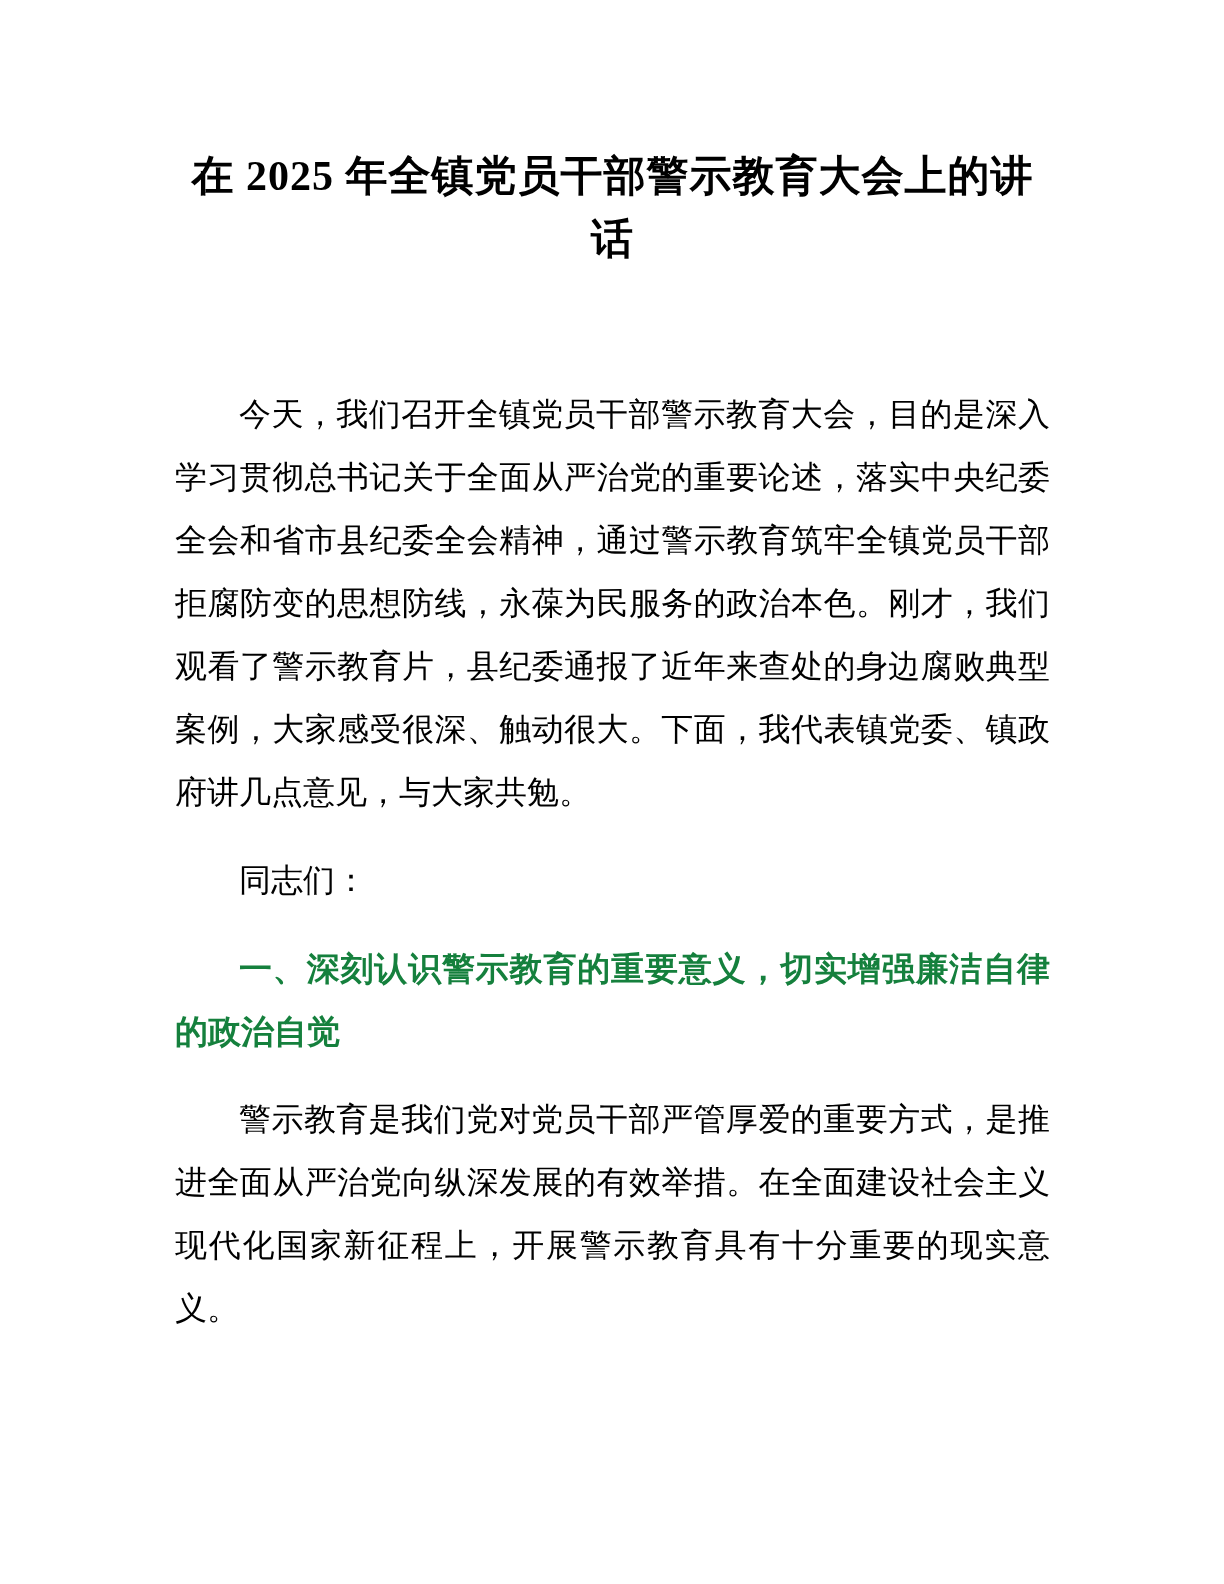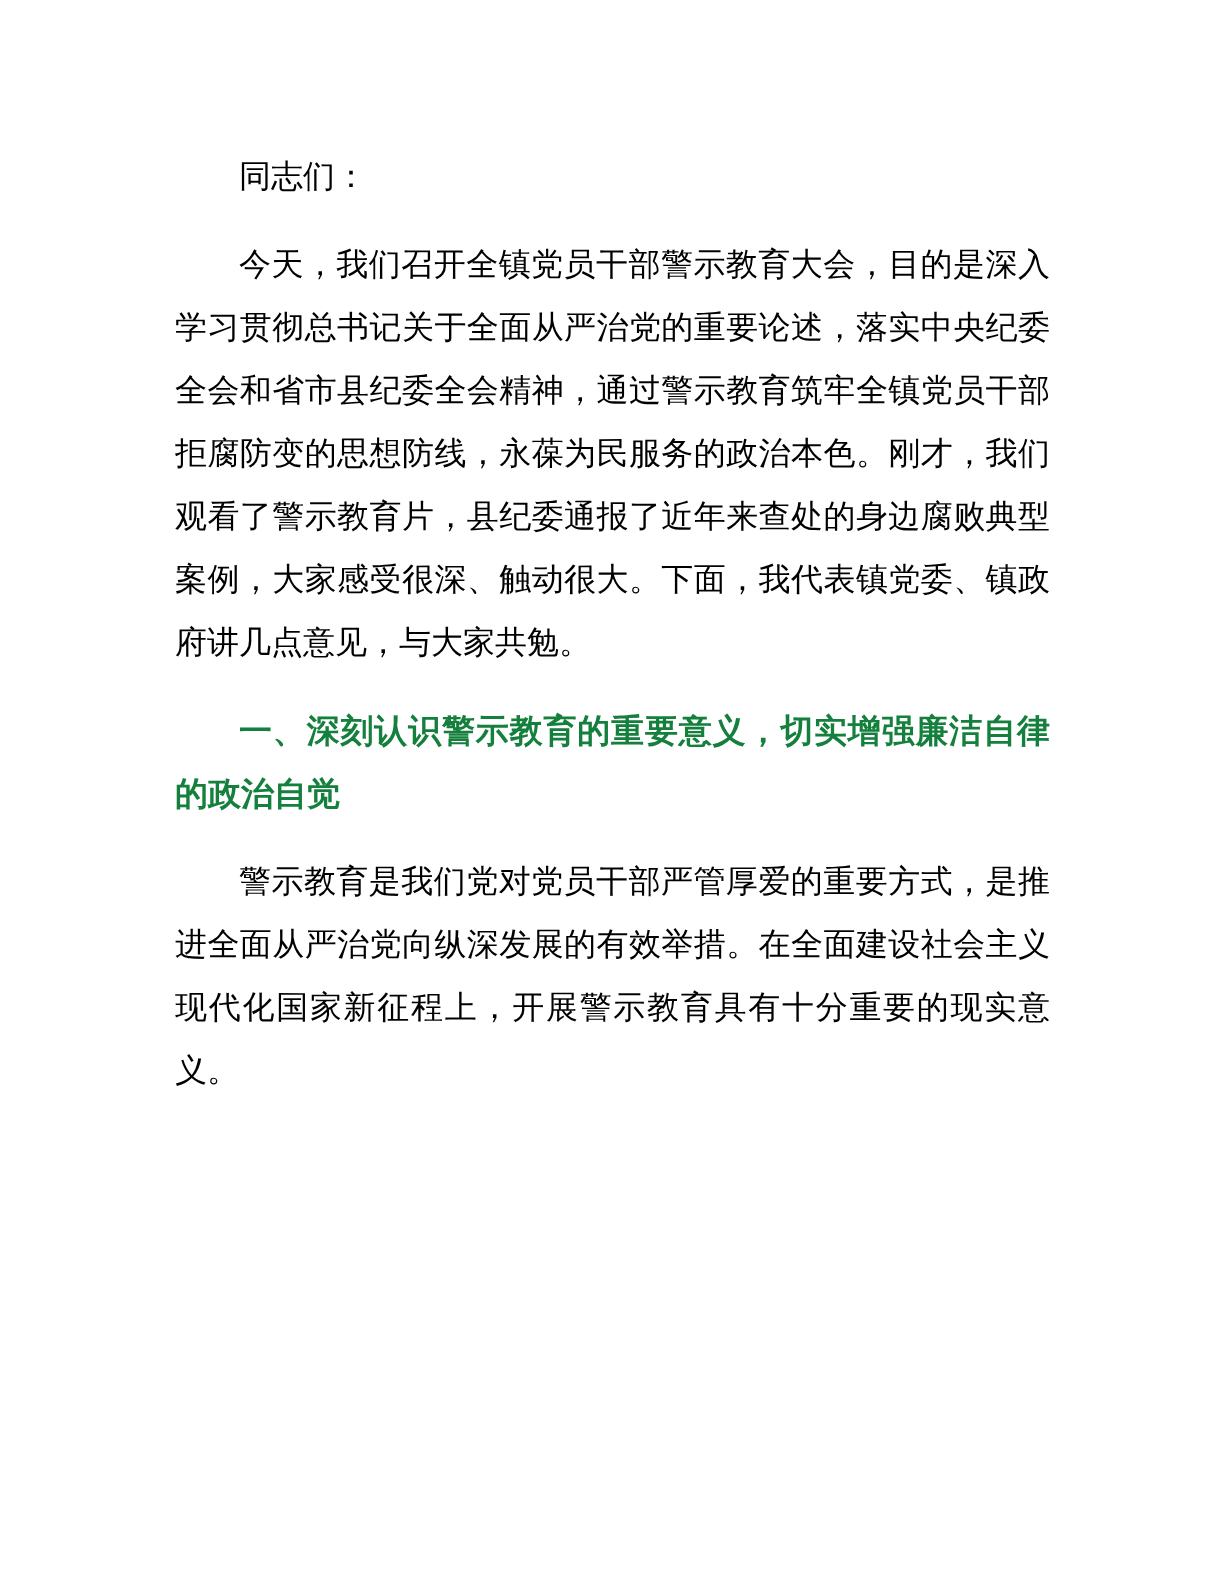--- a/index.html
+++ b/index.html
@@ -57,23 +57,27 @@
     text-justify: inter-ideograph;
     text-align-last: left;
     color: #15803d;
   }
 </style>
 </head>
 <body>
 
 <div class="page">
 
+  <h1 class="doc-title">
+    <span class="title-line">在 2025 年全镇党员干部警示教育大会上的讲</span>
+    <span class="title-line">话</span>
+  </h1>
+
+  <p class="body-para">今天，我们召开全镇党员干部警示教育大会，目的是深入学习贯彻总书记关于全面从严治党的重要论述，落实中央纪委全会和省市县纪委全会精神，通过警示教育筑牢全镇党员干部拒腐防变的思想防线，永葆为民服务的政治本色。刚才，我们观看了警示教育片，县纪委通报了近年来查处的身边腐败典型案例，大家感受很深、触动很大。下面，我代表镇党委、镇政府讲几点意见，与大家共勉。</p>
 
   <p class="body-para">同志们：</p>
-
-  <p class="body-para">今天，我们召开全镇党员干部警示教育大会，目的是深入学习贯彻总书记关于全面从严治党的重要论述，落实中央纪委全会和省市县纪委全会精神，通过警示教育筑牢全镇党员干部拒腐防变的思想防线，永葆为民服务的政治本色。刚才，我们观看了警示教育片，县纪委通报了近年来查处的身边腐败典型案例，大家感受很深、触动很大。下面，我代表镇党委、镇政府讲几点意见，与大家共勉。</p>
 
   <h2 class="section-heading">一、深刻认识警示教育的重要意义，切实增强廉洁自律的政治自觉</h2>
 
   <p class="body-para">警示教育是我们党对党员干部严管厚爱的重要方式，是推进全面从严治党向纵深发展的有效举措。在全面建设社会主义现代化国家新征程上，开展警示教育具有十分重要的现实意义。</p>
 
 
 </div>
 
 </body></html>

